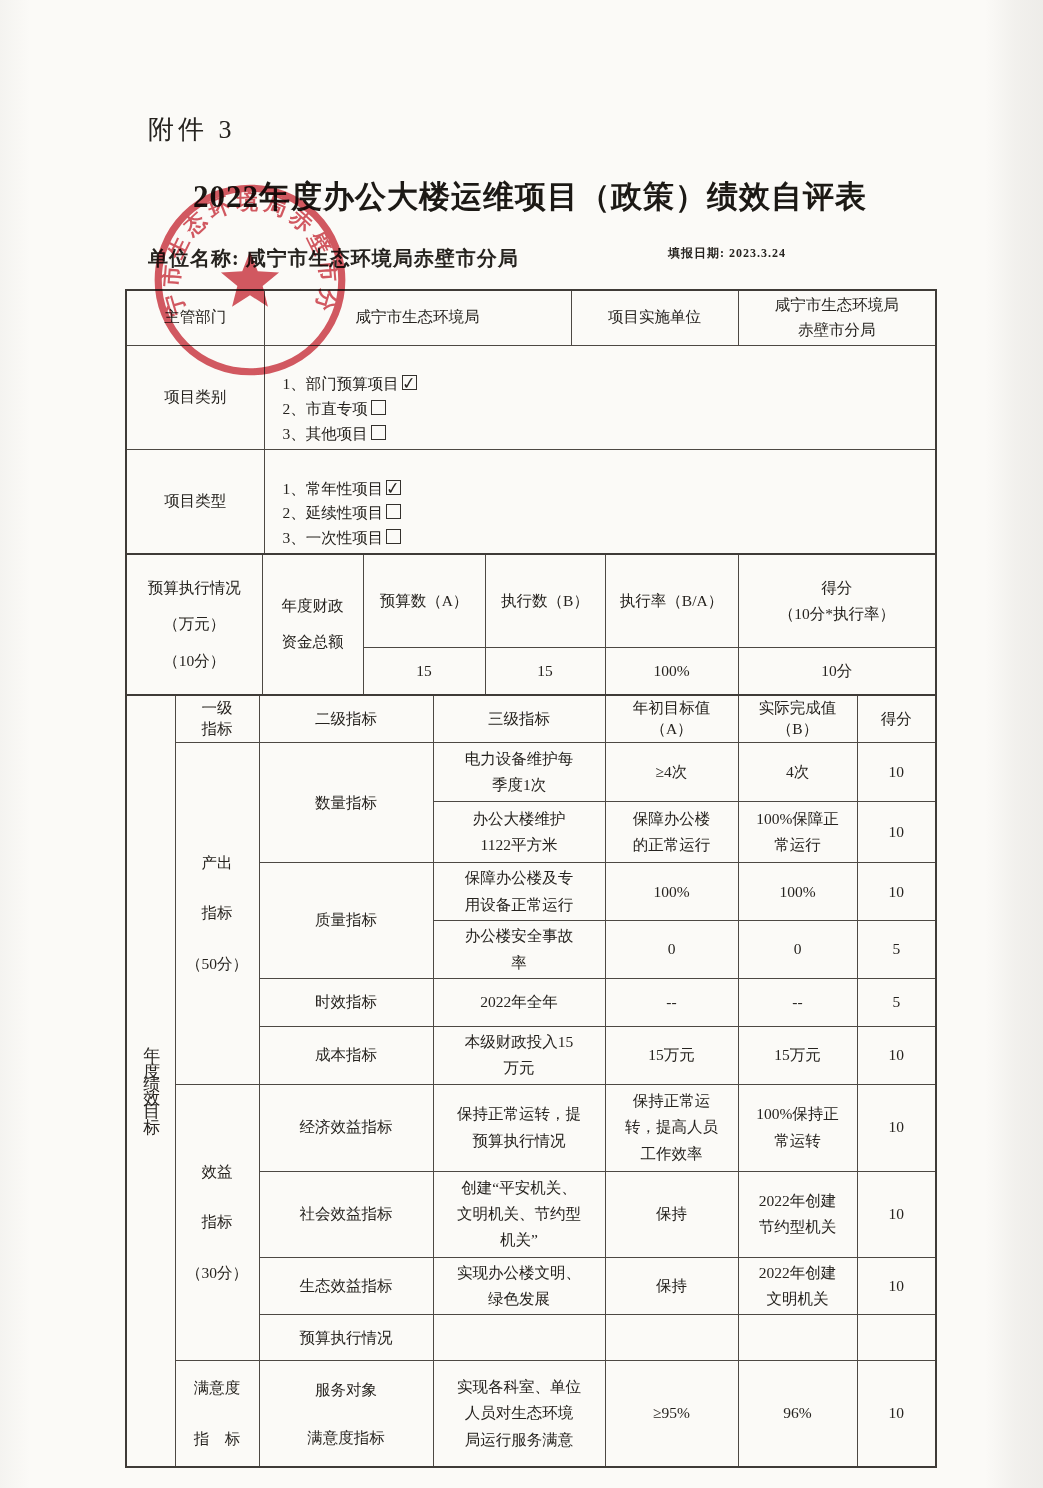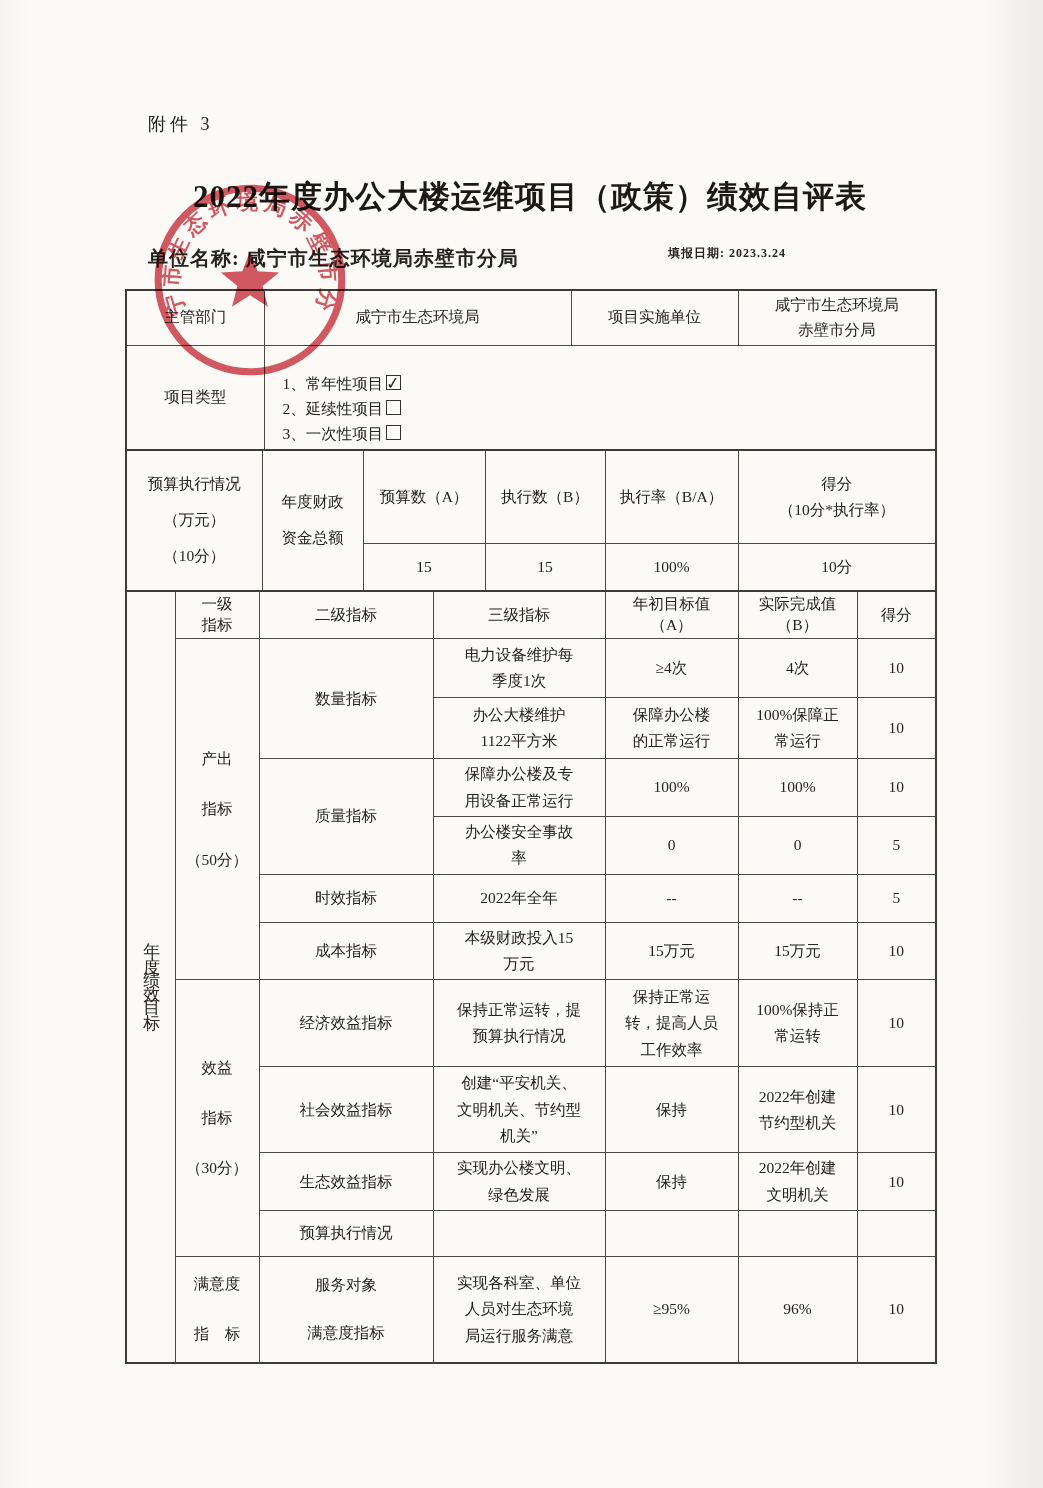--- a/index.html
+++ b/index.html
@@ -9,21 +9,21 @@
     margin:0 auto;
     background:
       linear-gradient(90deg, rgba(120,115,108,.05), rgba(0,0,0,0) 30px, rgba(0,0,0,0) 985px, rgba(120,115,108,.07) 1015px, rgba(120,115,108,.10)),
       #fbfaf7;
     overflow:hidden;
     font-family:"Liberation Serif","DejaVu Serif",serif;
     color:#26231f;
   }
   .attachment{
     position:absolute;left:148px;top:112px;
-    font-size:18px;letter-spacing:4px;
+    font-size:26px;letter-spacing:4px;
   }
   .title{
     position:absolute;left:125px;top:176px;width:810px;
     text-align:center;font-size:31px;font-weight:bold;
     letter-spacing:1px;color:#1c1915;white-space:nowrap;
   }
   .meta-unit{position:absolute;left:148px;top:245px;font-size:20px;font-weight:bold;letter-spacing:1px;}
   .meta-date{position:absolute;left:668px;top:245px;font-size:12px;font-weight:bold;letter-spacing:1px;}
 
   .tables{position:absolute;left:125px;top:289px;width:810px;}
@@ -94,20 +94,28 @@
           <col style="width:167px">
           <col style="width:198px">
         </colgroup>
       <tbody>
       <tr style="height:48px">
         <td>主管部门</td>
         <td>咸宁市生态环境局</td>
         <td>项目实施单位</td>
         <td>咸宁市生态环境局
 赤壁市分局</td>
+      </tr>
+      <tr style="height:48px">
+        <td>项目类别</td>
+        <td colspan="3" class="left">
+          <span class="opt"><span>1、部门预算项目</span><span class="cb checked"></span></span>
+          <span class="opt"><span>2、市直专项</span><span class="cb"></span></span>
+          <span class="opt"><span>3、其他项目</span><span class="cb"></span></span>
+        </td>
       </tr>
       <tr style="height:47px">
         <td>项目类型</td>
         <td colspan="3" class="left">
           <span class="opt gapbig"><span>1、常年性项目</span><span class="cb checked"></span></span>
           <span class="opt gapbig"><span>2、延续性项目</span><span class="cb"></span></span>
           <span class="opt"><span>3、一次性项目</span><span class="cb"></span></span>
         </td>
       </tr>
     </tbody>

